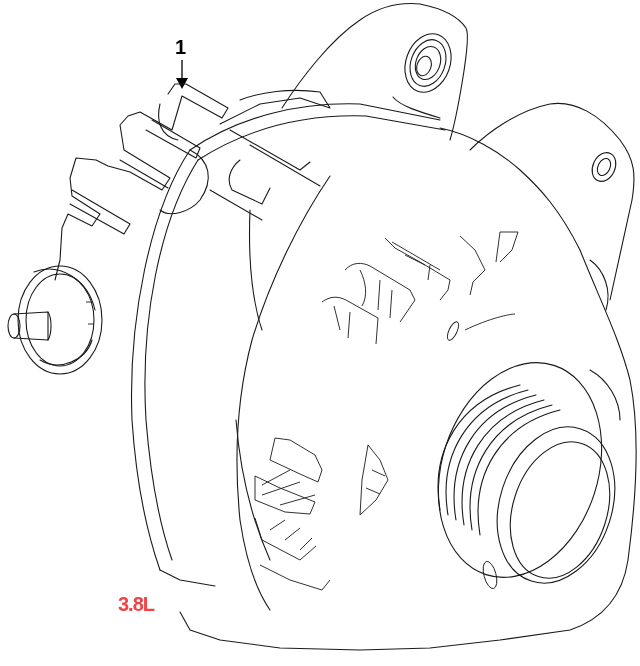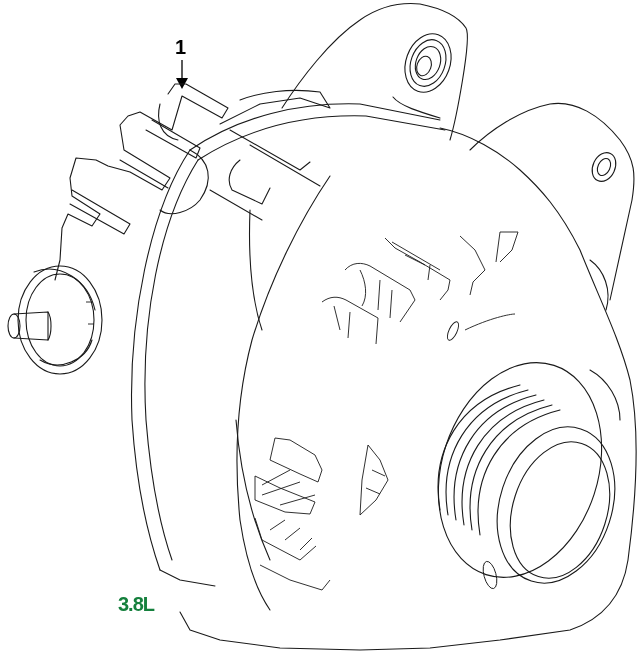--- a/index.html
+++ b/index.html
@@ -2,21 +2,21 @@
 <html><head>
   <meta charset="utf-8">
   <style>
     html, body { margin: 0; padding: 0; background: #ffffff; }
     body { width: 640px; height: 666px; position: relative; overflow: hidden;
            font-family: "Liberation Sans", sans-serif; }
     .canvas { position: absolute; left: 0; top: 0; width: 640px; height: 666px; }
     .callout-num { position: absolute; left: 175px; top: 36px; font-size: 20px; font-weight: bold;
                    color: #000; letter-spacing: -0.5px; }
     .variant-label { position: absolute; left: 118px; top: 593px; font-size: 20px; font-weight: bold;
-                     color: #15803d; letter-spacing: -1px; }
+                     color: #ef4444; letter-spacing: -1px; }
     svg .ln { fill: none; stroke: #1a1a1a; stroke-width: 1.1; stroke-linejoin: round; stroke-linecap: round; }
     svg .lt { fill: none; stroke: #1a1a1a; stroke-width: 0.9; }
   </style>
 </head>
 <body>
 
 <div class="canvas">
   <svg width="640" height="666" viewBox="0 0 640 666">
 
     <g>

